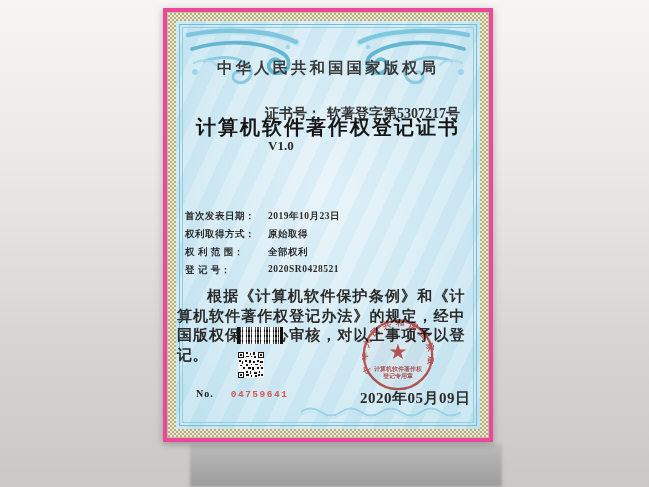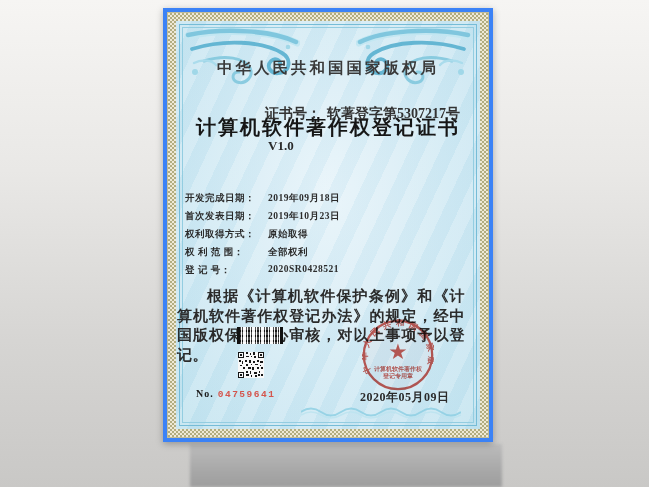--- a/index.html
+++ b/index.html
@@ -13,21 +13,21 @@
   
   .page-shadow{
     position:absolute;left:190px;top:444px;width:312px;height:43px;
     background:linear-gradient(180deg,#bcbcbc 0%,#a8a8a8 60%,#9d9d9d 100%);
     filter:blur(1.5px);
   }
 
   
   .page{
     position:absolute;left:163px;top:8px;width:330px;height:434px;
-    background:#3b82f6;box-shadow:0 2px 7px rgba(0,0,0,.28);
+    background:#ec4899;box-shadow:0 2px 7px rgba(0,0,0,.28);
   }
   
   .border-band{
     position:absolute;inset:4px;
     background:repeating-conic-gradient(#b2ad80 0% 25%,#efe9d6 0% 50%) 0 0/4px 4px;
     border:1px solid #c3bd98;
   }
   .border-band-inner{position:absolute;inset:11px;background:#fbfbf7;border:1px solid #cfcaa8;}
 
   
@@ -85,29 +85,29 @@
     position:absolute;inset:0;
     background:
       repeating-linear-gradient(180deg,rgba(255,255,255,.25) 0 2.5px,rgba(0,0,0,.06) 2.5px 5px),
       repeating-linear-gradient(90deg,#161616 0 1px,#fdfdfd 1px 2px,#161616 2px 4px,#fdfdfd 4px 5px,#161616 5px 6px,#fdfdfd 6px 9px);
   }
   .barcode .endbar-l{position:absolute;left:0;top:0;bottom:0;width:3px;background:#111;}
   .barcode .endbar-r{position:absolute;right:0;top:0;bottom:0;width:3px;background:#111;}
   .qr{position:absolute;left:62px;top:331px;width:26px;height:26px;}
 
   
-  .serial{position:absolute;left:20px;top:367px;display:flex;gap:4px;align-items:baseline;justify-content:space-between;}
+  .serial{position:absolute;left:20px;top:367px;display:flex;gap:17px;align-items:baseline;justify-content:space-between;}
   .serial .no{font-size:10px;font-weight:700;color:#1c1c1c;letter-spacing:1px;}
   .serial .digits{font-family:"Liberation Mono","DejaVu Sans Mono",monospace;font-size:9.5px;
     color:#d4564e;letter-spacing:1.5px;font-weight:700;}
 
   
   .seal{position:absolute;left:186px;top:298px;width:72px;height:72px;opacity:.9;mix-blend-mode:multiply;}
   
-  .issue-date{position:absolute;left:184px;top:368px;font-size:12px;font-weight:700;color:#2b2b2b;letter-spacing:.5px;}
+  .issue-date{position:absolute;left:184px;top:368px;font-size:15px;font-weight:700;color:#2b2b2b;letter-spacing:.5px;}
 
   svg{display:block;}
 </style>
 </head>
 <body>
 
 <svg width="0" height="0" style="position:absolute">
   <defs>
     <g id="flourish">
       <path d="M6,9 C44,1 92,4 115,16" fill="none" stroke="#c2e7f2" stroke-width="7" stroke-linecap="round"></path>
@@ -154,24 +154,20 @@
       <div class="org-title">中华人民共和国国家版权局</div>
       <div class="cert-title">计算机软件著作权登记证书</div>
       <div class="cert-no">
         <span>证书号：</span>
         <span>软著登字第5307217号</span>
       </div>
 
       <div class="version-line" style="top:117px">V1.0</div>
 
 
-      <div class="field" style="top:171px">
-        <span class="lbl">开发完成日期：</span>
-        <span class="val">2019年09月18日</span>
-      </div>
 
       <div class="field" style="top:189px">
         <span class="lbl">首次发表日期：</span>
         <span class="val">2019年10月23日</span>
       </div>
 
       <div class="field" style="top:225px">
         <span class="lbl">权 利 范 围：</span>
         <span class="val">全部权利</span>
       </div>

